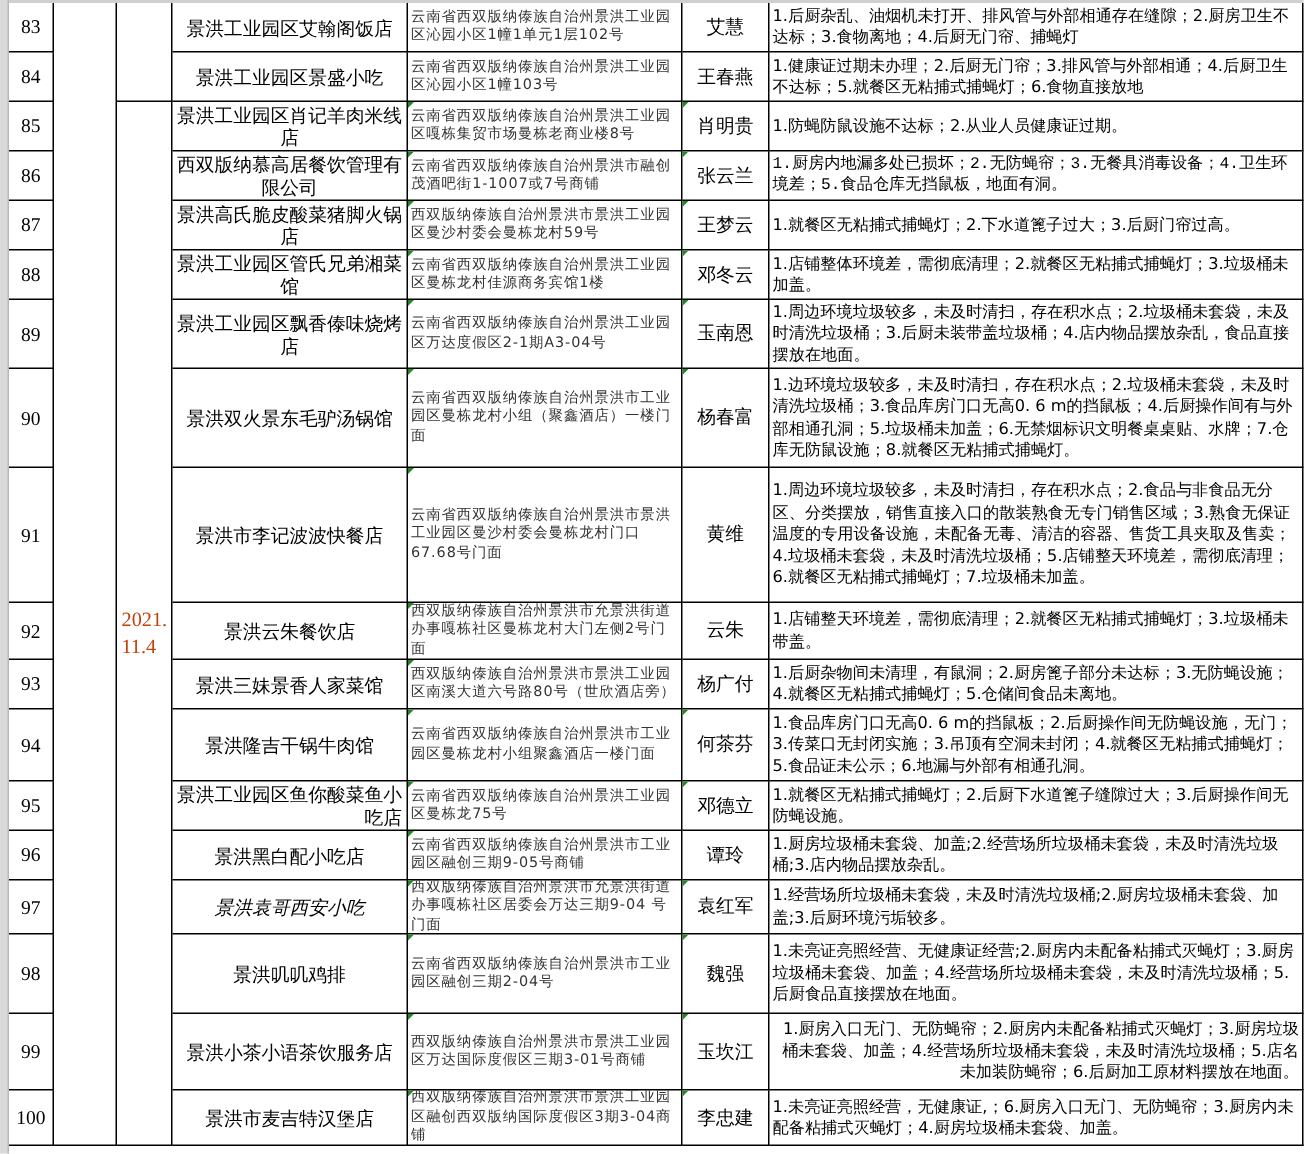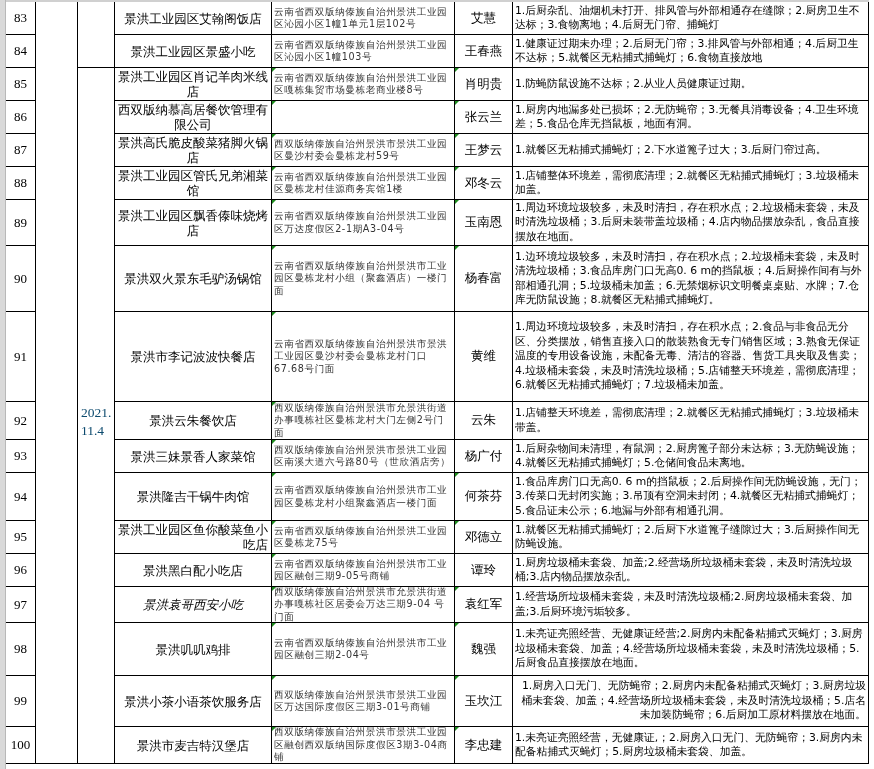--- a/index.html
+++ b/index.html
@@ -8,21 +8,21 @@
   .grid { position: absolute; left: 6px; top: 2px; }
   .row { position: absolute; left: 0; }
   .cell { position: absolute; top: 0; box-sizing: border-box; border-right: 1px solid #000; border-bottom: 1px solid #000; overflow: hidden; display: flex; align-items: center; }
   .c-no { left: 0; width: 30px; justify-content: center; font-family: "Liberation Serif", serif; font-size: 13px; color: #000; }
   .c-name { left: 109px; width: 157px; justify-content: center; text-align: center; font-family: "DejaVu Sans", sans-serif; font-size: 12.5px; line-height: 15px; color: #000; padding: 0 3px; }
   .c-addr { left: 266px; width: 183px; font-family: "DejaVu Sans", sans-serif; font-size: 9.6px; line-height: 12.5px; color: #333; padding: 0 2px; letter-spacing: 0.6px; align-items: center; position: absolute; }
   .c-person { left: 449px; width: 58px; justify-content: center; font-family: "DejaVu Sans", sans-serif; font-size: 12.5px; color: #000; }
   .c-issue { left: 507px; width: 356px; font-family: "DejaVu Sans", sans-serif; font-size: 10.8px; line-height: 14.5px; color: #000; padding: 0 2px; }
   .tri { position: absolute; top: 0; left: 0; width: 0; height: 0; border-top: 4px solid #1e8c1e; border-right: 4px solid transparent; }
   .merge { position: absolute; box-sizing: border-box; border-right: 1px solid #000; border-bottom: 1px solid #000; background: #fff; }
-  .date-text { font-family: "Liberation Serif", serif; font-size: 13.5px; line-height: 18px; color: #0c4a6e; padding: 2px 0 0 3px; white-space: pre-line; }
+  .date-text { font-family: "Liberation Serif", serif; font-size: 13.5px; line-height: 18px; color: #c2410c; padding: 2px 0 0 3px; white-space: pre-line; }
   .topline { position: absolute; left: 6px; top: 0; width: 863px; height: 2px; background: #d0d0d0; }
 </style>
 </head>
 <body>
 
 <div class="rowhdr"></div>
 <div class="topline"></div>
 
 <div class="grid">
 
@@ -63,26 +63,27 @@
         <span>肖明贵</span>
       </div>
     <div class="cell c-issue" style="height:33px;">1.防蝇防鼠设施不达标；2.从业人员健康证过期。</div>
   </div>
 
   <div class="row" style="top:99px; height:33px;">
     <div class="cell c-no" style="height:33px;">86</div>
     <div class="cell c-name" style="height:33px;">西双版纳慕高居餐饮管理有限公司</div>
     <div class="cell c-addr" style="height:33px;">
         <span class="tri"></span>
+        <span>云南省西双版纳傣族自治州景洪市融创茂酒吧街1-1007或7号商铺</span>
       </div>
     <div class="cell c-person" style="height:33px;">
         <span class="tri"></span>
         <span>张云兰</span>
       </div>
-    <div class="cell c-issue" style="height:33px;">1.厨房内地漏多处已损坏；2.无防蝇帘；3.无餐具消毒设备；4.卫生环境差；5.食品仓库无挡鼠板，地面有洞。</div>
+    <div class="cell c-issue" style="height:33px;font-family:Liberation Mono, monospace;">1.厨房内地漏多处已损坏；2.无防蝇帘；3.无餐具消毒设备；4.卫生环境差；5.食品仓库无挡鼠板，地面有洞。</div>
   </div>
 
   <div class="row" style="top:132px; height:33px;">
     <div class="cell c-no" style="height:33px;">87</div>
     <div class="cell c-name" style="height:33px;">景洪高氏脆皮酸菜猪脚火锅店</div>
     <div class="cell c-addr" style="height:33px;">
         <span class="tri"></span>
         <span>西双版纳傣族自治州景洪市景洪工业园区曼沙村委会曼栋龙村59号</span>
       </div>
     <div class="cell c-person" style="height:33px;">
@@ -252,16 +253,16 @@
     <div class="cell c-no" style="height:37px;">100</div>
     <div class="cell c-name" style="height:37px;">景洪市麦吉特汉堡店</div>
     <div class="cell c-addr" style="height:37px;">
         <span class="tri"></span>
         <span>西双版纳傣族自治州景洪市景洪工业园区融创西双版纳国际度假区3期3-04商铺</span>
       </div>
     <div class="cell c-person" style="height:37px;">
         <span class="tri"></span>
         <span>李忠建</span>
       </div>
-    <div class="cell c-issue" style="height:37px;">1.未亮证亮照经营，无健康证,；2.厨房入口无门、无防蝇帘；3.厨房内未配备粘捕式灭蝇灯；5.厨房垃圾桶未套袋、加盖。</div>
+    <div class="cell c-issue" style="height:37px;">1.未亮证亮照经营，无健康证,；6.厨房入口无门、无防蝇帘；3.厨房内未配备粘捕式灭蝇灯；4.厨房垃圾桶未套袋、加盖。</div>
   </div>
 
 </div>
 
 </body></html>

